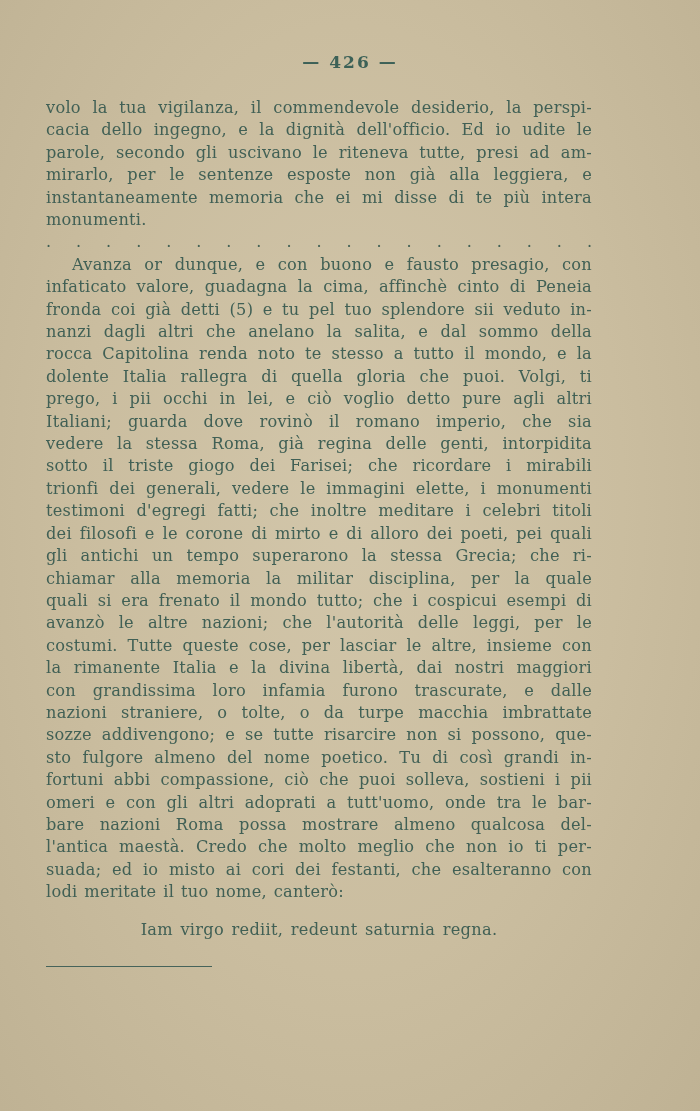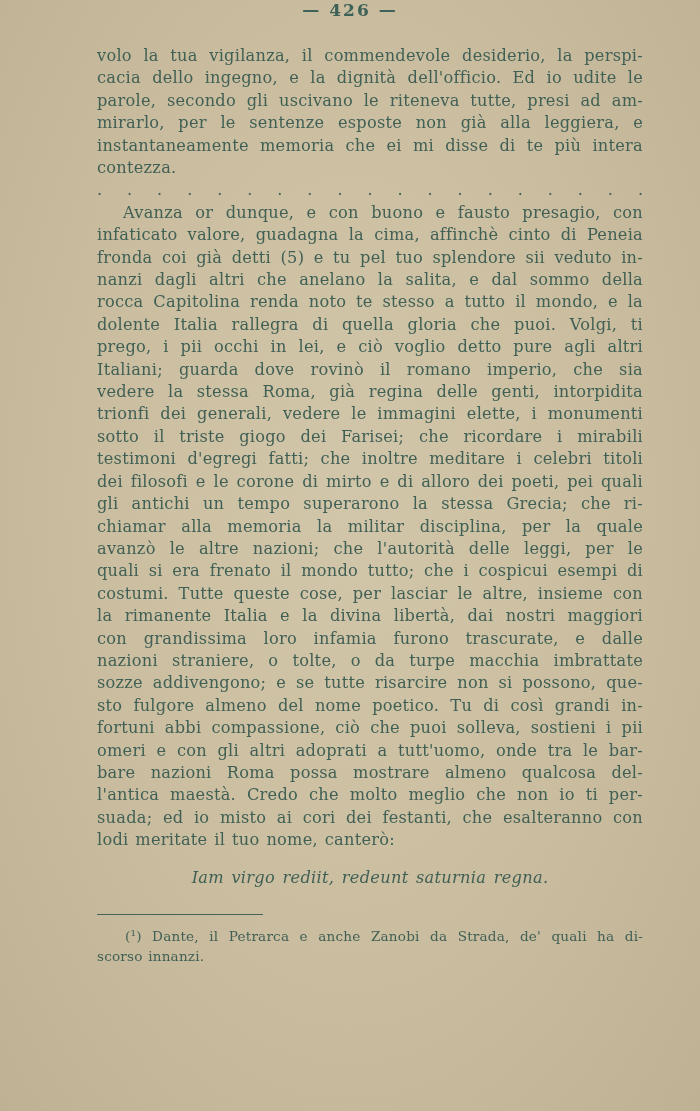--- a/index.html
+++ b/index.html
@@ -9,28 +9,29 @@
     background: radial-gradient(ellipse at 50% 45%, #d2c6aa 0%, #cabd9f 55%, #bfb294 100%);
     overflow: hidden;
   }
   .page {
     width: 700px;
     height: 1111px;
     position: relative;
     color: #416055;
   }
   .page-number {
+    padding-top: 52px;
     text-align: center;
     font-size: 17px;
     letter-spacing: 2px;
     font-weight: bold;
     color: #3c6157;
   }
   .body-text {
-    margin-left: 97px;
+    margin-left: 46px;
     margin-top: 25px;
     width: 546px;
   }
   .para .pline {
     font-size: 16.2px;
     line-height: 22.4px;
     letter-spacing: 0.25px;
     word-spacing: 1.5px;
     text-align: justify;
     text-align-last: justify;
@@ -47,21 +48,20 @@
     font-size: 16px;
     line-height: 22.4px;
     height: 22.4px;
     text-align: justify;
     text-align-last: justify;
     color: #416055;
     overflow: hidden;
   }
   .latin-quote {
     margin-top: 15px;
-    font-style: italic;
     font-size: 16.2px;
     line-height: 22.4px;
     text-align: center;
     letter-spacing: 0.3px;
     word-spacing: 2px;
     color: #416055;
   }
   .footnote-rule {
     margin-top: 25px;
     width: 166px;
@@ -87,60 +87,56 @@
   <div class="page-number">— 426 —</div>
 
   <div class="body-text">
 
     <div class="para">
         <div class="pline">volo la tua vigilanza, il commendevole desiderio, la perspi-</div>
         <div class="pline">cacia dello ingegno, e la dignità dell'officio. Ed io udite le</div>
         <div class="pline">parole, secondo gli uscivano le riteneva tutte, presi ad am-</div>
         <div class="pline">mirarlo, per le sentenze esposte non già alla leggiera, e</div>
         <div class="pline">instantaneamente memoria che ei mi disse di te più intera</div>
-        <div class="pline">contezza.</div>
+        <div class="pline">monumenti.</div>
       </div>
 
     <div class="dots-line">. . . . . . . . . . . . . . . . . . .</div>
 
     <div class="para indent-first">
         <div class="pline">Avanza or dunque, e con buono e fausto presagio, con</div>
         <div class="pline">infaticato valore, guadagna la cima, affinchè cinto di Peneia</div>
         <div class="pline">fronda coi già detti (5) e tu pel tuo splendore sii veduto in-</div>
         <div class="pline">nanzi dagli altri che anelano la salita, e dal sommo della</div>
         <div class="pline">rocca Capitolina renda noto te stesso a tutto il mondo, e la</div>
         <div class="pline">dolente Italia rallegra di quella gloria che puoi. Volgi, ti</div>
         <div class="pline">prego, i pii occhi in lei, e ciò voglio detto pure agli altri</div>
         <div class="pline">Italiani; guarda dove rovinò il romano imperio, che sia</div>
         <div class="pline">vedere la stessa Roma, già regina delle genti, intorpidita</div>
+        <div class="pline">sotto il triste giogo dei Farisei; che ricordare i mirabili</div>
         <div class="pline">trionfi dei generali, vedere le immagini elette, i monumenti</div>
-        <div class="pline">sotto il triste giogo dei Farisei; che ricordare i mirabili</div>
         <div class="pline">testimoni d'egregi fatti; che inoltre meditare i celebri titoli</div>
         <div class="pline">dei filosofi e le corone di mirto e di alloro dei poeti, pei quali</div>
         <div class="pline">gli antichi un tempo superarono la stessa Grecia; che ri-</div>
         <div class="pline">chiamar alla memoria la militar disciplina, per la quale</div>
+        <div class="pline">quali si era frenato il mondo tutto; che i cospicui esempi di</div>
         <div class="pline">avanzò le altre nazioni; che l'autorità delle leggi, per le</div>
-        <div class="pline">quali si era frenato il mondo tutto; che i cospicui esempi di</div>
         <div class="pline">costumi. Tutte queste cose, per lasciar le altre, insieme con</div>
         <div class="pline">la rimanente Italia e la divina libertà, dai nostri maggiori</div>
         <div class="pline">con grandissima loro infamia furono trascurate, e dalle</div>
         <div class="pline">nazioni straniere, o tolte, o da turpe macchia imbrattate</div>
         <div class="pline">sozze addivengono; e se tutte risarcire non si possono, que-</div>
         <div class="pline">sto fulgore almeno del nome poetico. Tu di così grandi in-</div>
         <div class="pline">fortuni abbi compassione, ciò che puoi solleva, sostieni i pii</div>
         <div class="pline">omeri e con gli altri adoprati a tutt'uomo, onde tra le bar-</div>
         <div class="pline">bare nazioni Roma possa mostrare almeno qualcosa del-</div>
         <div class="pline">l'antica maestà. Credo che molto meglio che non io ti per-</div>
         <div class="pline">suada; ed io misto ai cori dei festanti, che esalteranno con</div>
         <div class="pline">lodi meritate il tuo nome, canterò:</div>
       </div>
 
     <div class="latin-quote">Iam virgo rediit, redeunt saturnia regna.</div>
 
     <div class="footnote-rule"></div>
 
-    <div class="para footnote indent-first">
-        <div class="pline">(¹) Dante, il Petrarca e anche Zanobi da Strada, de' quali ha di-</div>
-        <div class="pline">scorso innanzi.</div>
-      </div>
 
   </div>
 </div>
 
 </body></html>

